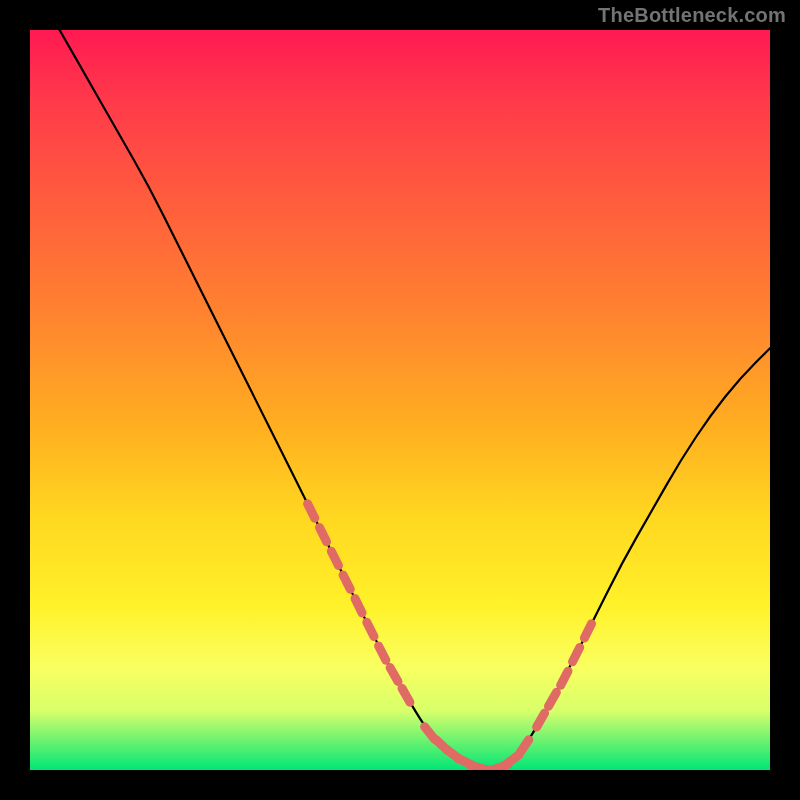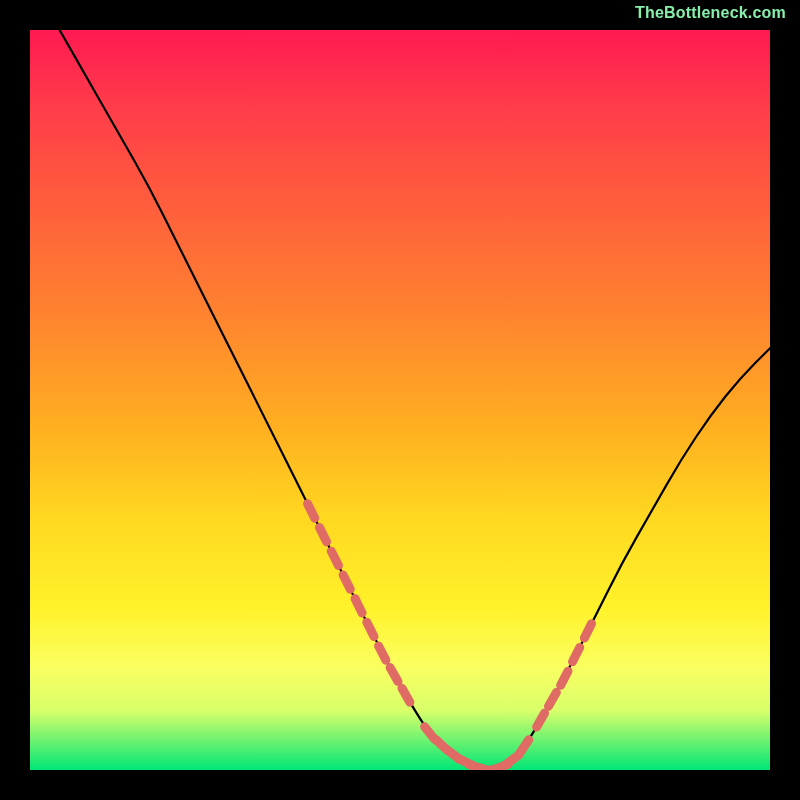--- a/index.html
+++ b/index.html
@@ -37,22 +37,22 @@
       #fff22a 78%,
       #faff60 86%,
       #d8ff6a 92%,
       #00e676 100%
     );
   }
   .watermark {
     position: absolute;
     top: 4px;
     right: 14px;
-    color: #86efac;
-    font-size: 16px;
+    color: #737373;
+    font-size: 20px;
     font-weight: 600;
     letter-spacing: 0.2px;
     user-select: none;
   }
   svg.curve {
     position: absolute;
     top: 0;
     left: 0;
   }
 </style>

